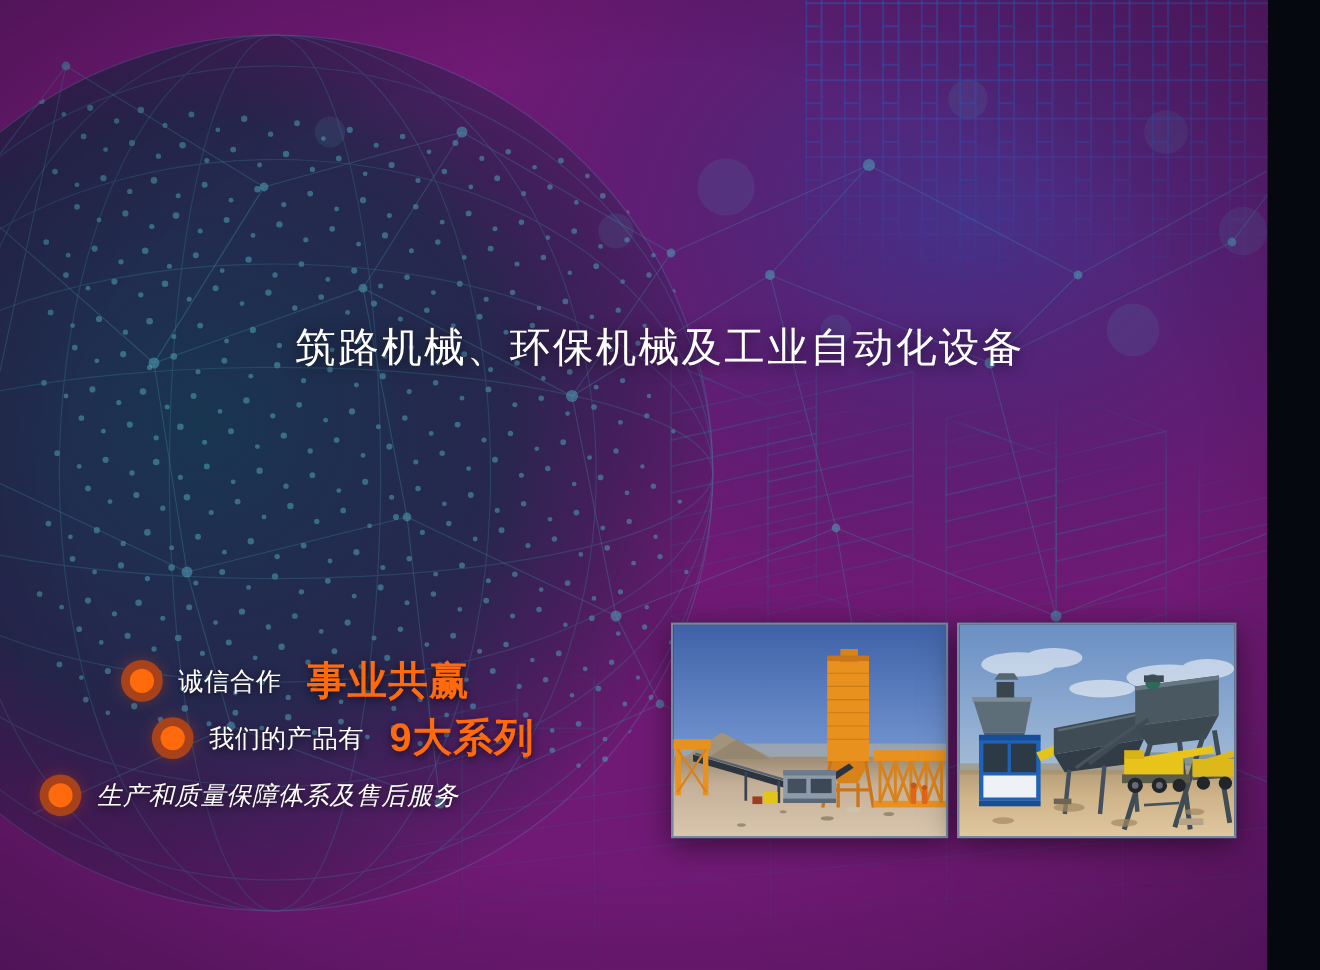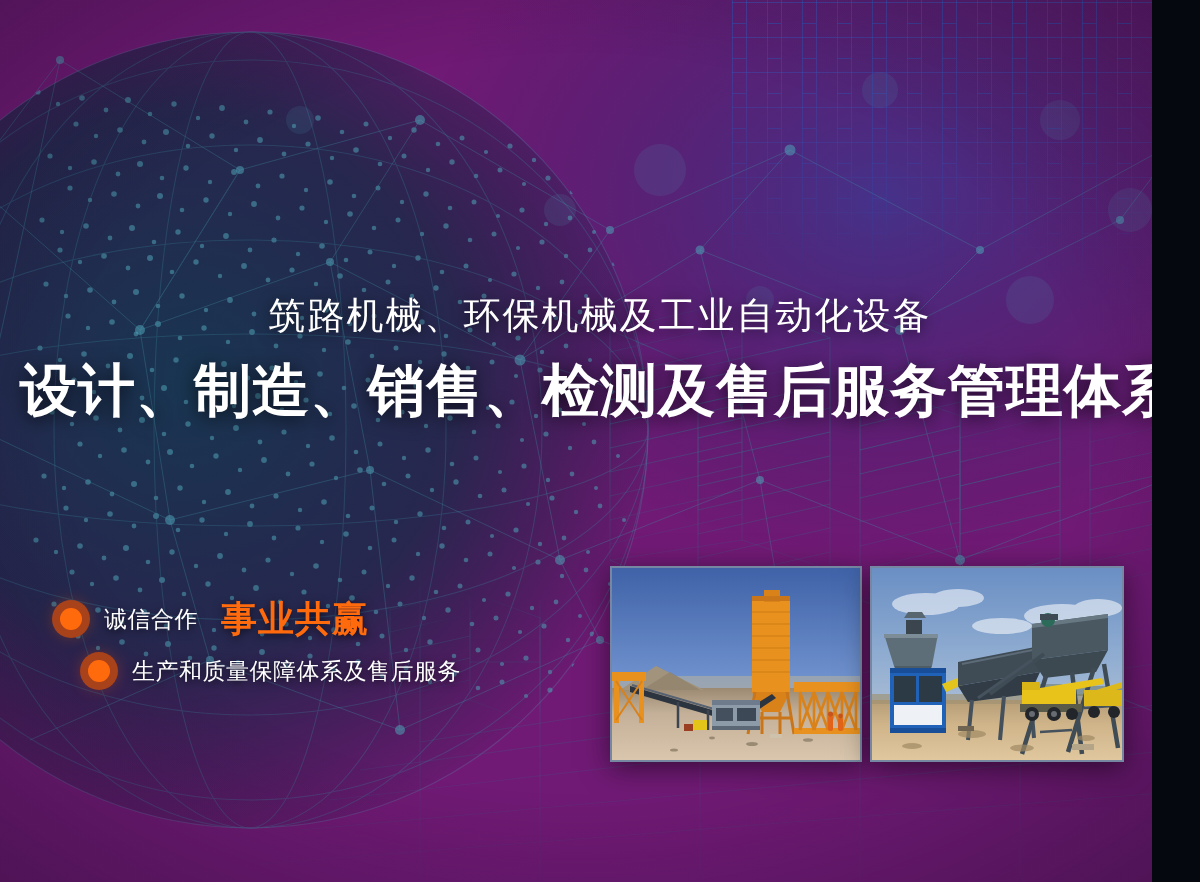--- a/index.html
+++ b/index.html
@@ -75,23 +75,23 @@
     text-shadow:0 3px 18px rgba(0,0,0,.7);
     white-space:nowrap;
   }
 
   
   .bullets{position:absolute;left:0;top:596px;width:600px;z-index:7;}
   .bullet-row{
     display:flex;align-items:center;
     height:46px;margin-bottom:6px;
   }
-  .bullet-row.r1{padding-left:52px;}
+  .bullet-row.r1{padding-left:110px;}
   .bullet-row.r2{padding-left:138px;}
-  .bullet-row.r3{padding-left:80px;}
+  .bullet-row.r3{padding-left:36px;font-style:italic;}
   .dot{
     width:38px;height:38px;border-radius:50%;
     background:#a8421a;
     display:flex;align-items:center;justify-content:center;
     flex:0 0 auto;
     box-shadow:0 0 14px rgba(255,90,0,.25);
   }
   .dot i{
     display:block;width:22px;height:22px;border-radius:50%;
     background:#ff6a0d;
@@ -312,33 +312,39 @@
       </g>
     </g>
   </svg>
 
   <div class="sq-grid"></div>
   <div class="sq-grid2"></div>
   <div class="bg-vignette"></div>
 
   <div class="headline-wrap">
     <div class="subtitle">筑路机械、环保机械及工业自动化设备</div>
-    <div class="title">设计、制造、销售、检测及售后服务管理体系</div>
   </div>
 
   <div class="bullets">
 
     <div class="bullet-row r1">
       <span class="dot">
           <i></i>
         </span>
       <span class="btext">诚信合作</span>
       <span class="btext"><span class="hl">事业共赢</span></span>
     </div>
 
+    <div class="bullet-row r2">
+      <span class="dot">
+          <i></i>
+        </span>
+      <span class="btext">我们的产品有</span>
+      <span class="btext"><span class="hl">9大系列</span></span>
+    </div>
 
     <div class="bullet-row r3">
       <span class="dot">
           <i></i>
         </span>
       <span class="btext">生产和质量保障体系及售后服务</span>
     </div>
 
   </div>
 

